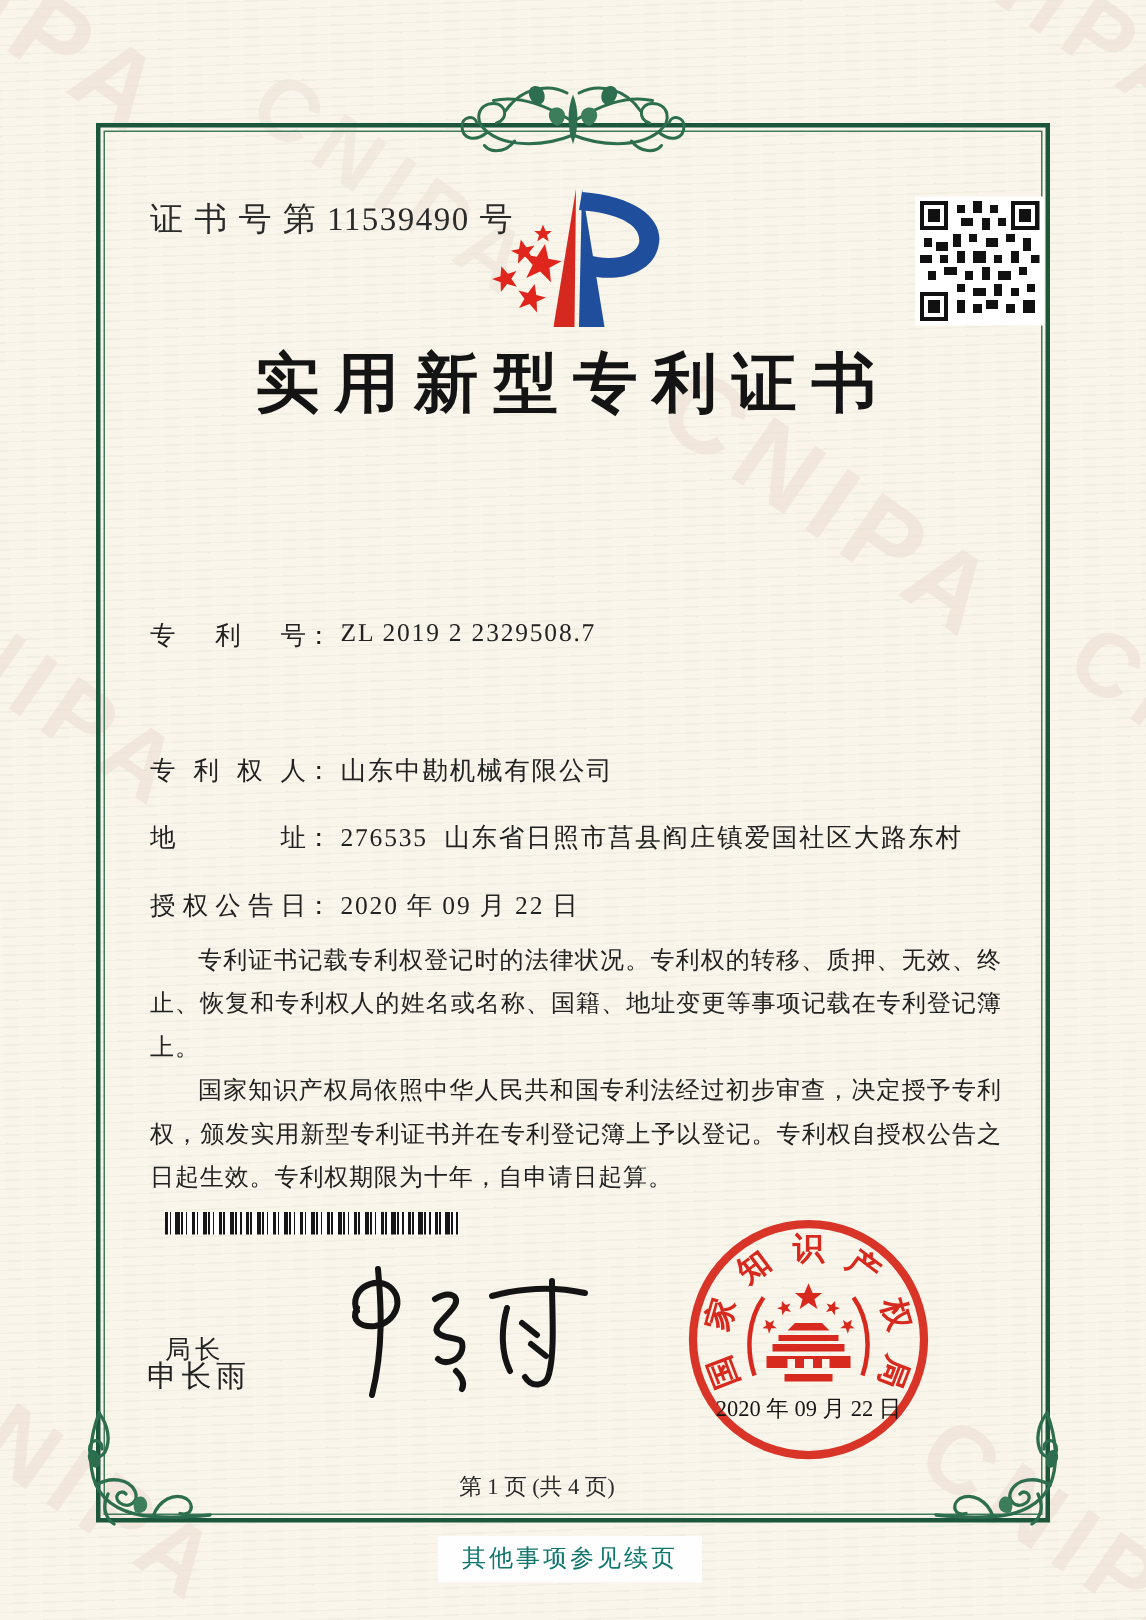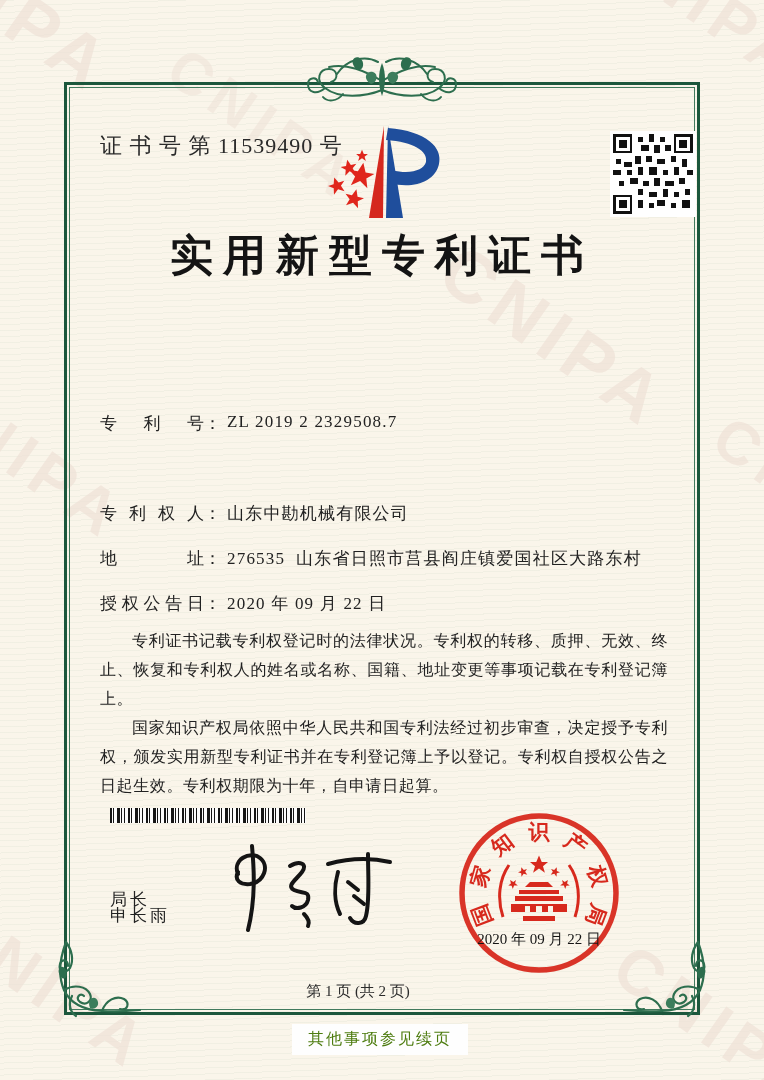--- a/index.html
+++ b/index.html
@@ -39,30 +39,30 @@
   .paras{position:absolute;left:100px;top:626px;width:568px;font-size:16px;
          line-height:29px;color:#222;text-align:justify;letter-spacing:0.6px;z-index:2;}
   .paras p{margin:0;text-indent:2em;}
   
   .barcode{position:absolute;left:110px;top:808px;width:196px;height:15px;z-index:2;
      background:repeating-linear-gradient(90deg,#161616 0 2px,#fdfdfd 2px 3px,#161616 3px 4px,
        #fdfdfd 4px 7px,#161616 7px 10px,#fdfdfd 10px 11px,#161616 11px 12px,#fdfdfd 12px 14px,
        #161616 14px 15px,#fdfdfd 15px 18px);}
   .sig-title{position:absolute;left:110px;top:888px;font-size:17px;color:#222;
              letter-spacing:3px;z-index:2;}
-  .sig-name{position:absolute;left:110px;top:904px;font-size:17px;color:#222;
+  .sig-name{position:absolute;left:98px;top:904px;font-size:20px;color:#222;
             letter-spacing:3px;z-index:2;}
   .signature{position:absolute;left:216px;top:840px;z-index:2;}
   .seal{position:absolute;left:454px;top:808px;z-index:2;}
   .seal-date{position:absolute;left:454px;top:930px;width:170px;text-align:center;
              font-size:15px;color:#151515;z-index:3;white-space:pre-wrap;}
   .pageno{position:absolute;left:258px;top:982px;width:200px;text-align:center;
           font-size:15px;color:#2a2a2a;z-index:2;white-space:pre-wrap;}
   .contnote{position:absolute;left:292px;top:1024px;background:#fefefe;
-            padding:5px 16px;font-size:16px;color:#4d7c0f;letter-spacing:2px;z-index:2;}
+            padding:5px 16px;font-size:16px;color:#0f766e;letter-spacing:2px;z-index:2;}
 </style>
 </head>
 <body>
 
 <div id="page">
 
   <div class="wm" style="left:-130px;top:-40px;font-size:72px;">CNIPA</div>
   <div class="wm" style="left:585px;top:-35px;font-size:64px;">CNIPA</div>
   <div class="wm" style="left:155px;top:90px;font-size:58px;opacity:.5;">CNIPA</div>
   <div class="wm" style="left:425px;top:295px;font-size:72px;">CNIPA</div>
@@ -255,16 +255,16 @@
       <rect x="-20" y="-5" width="40" height="4"></rect>
       <rect x="-24" y="1" width="48" height="5"></rect>
       <path d="M-28,9 h56 v8 h-56 Z M-14,11 h5 v6 h-5 Z M-3,11 h6 v6 h-6 Z M9,11 h5 v6 h-5 Z" fill-rule="evenodd"></path>
       <path d="M-36,22 C-42,4 -40,-16 -30,-30" fill="none" stroke="#d7291d" stroke-width="3"></path>
       <path d="M36,22 C42,4 40,-16 30,-30" fill="none" stroke="#d7291d" stroke-width="3"></path>
       <rect x="-16" y="21" width="32" height="5"></rect>
     </g>
   </svg>
   <div class="seal-date">2020 年 09 月 22 日</div>
 
-  <div class="pageno">第 1 页 (共 2 页)</div>
+  <div class="pageno">第 1 页 (共 4 页)</div>
   <div class="contnote">其他事项参见续页</div>
 
 </div>
 
 </body></html>

